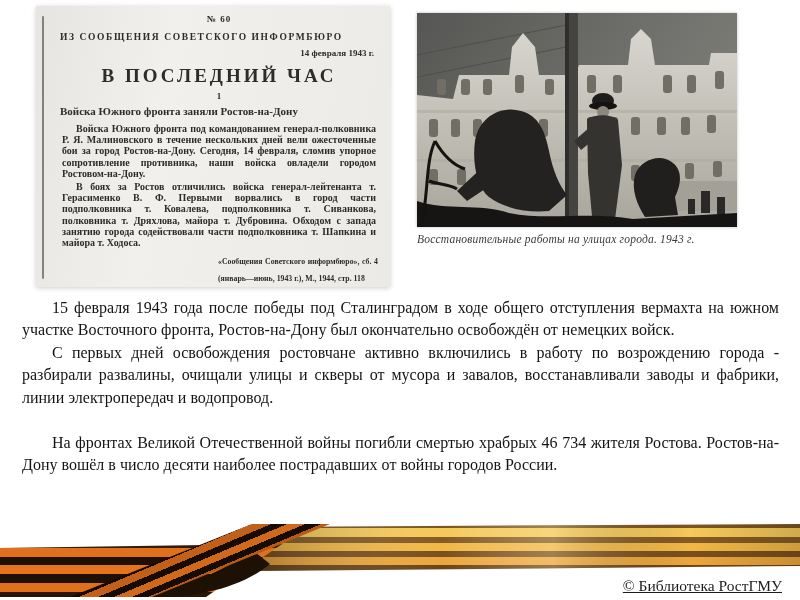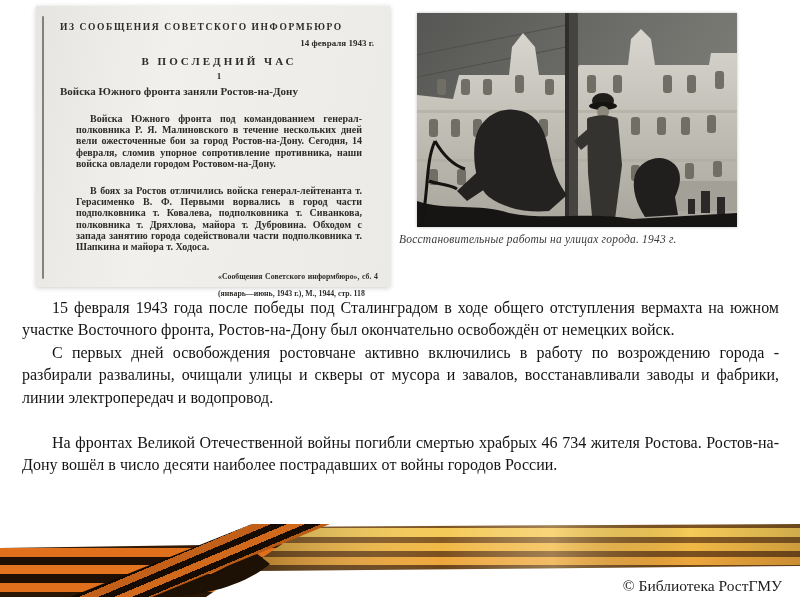--- a/index.html
+++ b/index.html
@@ -12,55 +12,56 @@
     background:linear-gradient(100deg,#e6e5e1 0%, #f1f0ec 35%, #ebeae6 100%);
     box-shadow:0 1px 5px rgba(0,0,0,.20);
   }
   .doc-edge { position:absolute; left:6px; top:10px; bottom:8px; width:2px;
     background:rgba(45,45,45,.55); border-radius:1px; }
   .doc-inner { position:absolute; inset:0; padding:8px 12px 5px 24px;
     color:#2e2c29; font-family:"Liberation Serif", serif; }
   .doc-number   { text-align:center; font-size:9px;  font-weight:bold; letter-spacing:1px; }
   .doc-source   { text-align:left; font-size:9.5px; font-weight:bold; letter-spacing:1.6px; margin-top:8px; }
   .doc-date     { text-align:right;  font-size:9px;  font-weight:bold; margin-top:6px; padding-right:4px; }
-  .doc-rubric   { text-align:center; font-size:11px; font-weight:bold; letter-spacing:3px; margin-top:7px; }
+  .doc-rubric   { text-align:center; font-size:19px; font-weight:bold; letter-spacing:3px; margin-top:7px; }
   .doc-item     { text-align:center; font-size:9px;  font-weight:bold; margin-top:4px; }
   .doc-headline { font-size:11px; font-weight:bold; margin-top:4px; }
   .doc-body     { margin-top:6px; font-size:10px; line-height:11.2px; font-weight:600; text-align:justify; }
-  .doc-body p   { margin:16px; text-indent:14px;font-family:Liberation Serif, serif; }
+  .doc-body p   { margin:2px; text-indent:14px;font-family:Liberation Serif, serif; }
   .doc-citation { margin-top:5px; margin-left:auto; width:160px;
     font-size:7.8px; line-height:17px; font-weight:600; text-align:justify; }
 
   
   .photo { position:absolute; left:417px; top:13px; width:320px; height:214px;
     background:#8a8a86; box-shadow:0 0 3px rgba(0,0,0,.25); }
   .photo svg { display:block; width:100%; height:100%; }
-  .photo-caption { position:absolute; left:399px; top:233px; width:322px;
+  .photo-caption { position:absolute; left:417px; top:233px; width:322px;
     font-style:italic; font-size:11.5px; color:#3a3a3a; letter-spacing:.2px; }
 
   
   .main { position:absolute; left:22px; top:297px; width:757px;
     font-size:16px; line-height:1.40; color:#141414; text-align:justify; }
   .main-title { text-align:center; font-weight:bold; font-size:16.5px; margin:0 0 3px 0; }
   .main p { margin:0; text-indent:30px; }
   .main p.gap { margin-top:23px; }
 
   
   .ribbon { position:absolute; left:0; bottom:0; width:800px; height:100px; }
   .ribbon svg { display:block; width:800px; height:100px; }
-  .footer { position:absolute; right:18px; bottom:5px; font-size:15.5px; color:#1c1c1c; }
+  .footer { position:absolute; right:18px; bottom:5px; font-size:15.5px; color:#1c1c1c;text-decoration:underline; }
 </style>
 </head>
 <body>
 
 <div class="slide">
 
   <div class="document">
     <div class="doc-edge"></div>
     <div class="doc-inner">
+      <div class="doc-number">№ 60</div>
       <div class="doc-source">ИЗ СООБЩЕНИЯ СОВЕТСКОГО ИНФОРМБЮРО</div>
       <div class="doc-date">14 февраля 1943 г.</div>
       <div class="doc-rubric">В ПОСЛЕДНИЙ ЧАС</div>
       <div class="doc-item">1</div>
       <div class="doc-headline">Войска Южного фронта заняли Ростов-на-Дону</div>
       <div class="doc-body">
         <p>Войска Южного фронта под командованием генерал-полковника Р. Я. Малиновского в течение нескольких дней вели ожесточенные бои за город Ростов-на-Дону. Сегодня, 14 февраля, сломив упорное сопротивление противника, наши войска овладели городом Ростовом-на-Дону.</p>
         <p>В боях за Ростов отличились войска генерал-лейтенанта т. Герасименко В. Ф. Первыми ворвались в город части подполковника т. Ковалева, подполковника т. Сиванкова, полковника т. Дряхлова, майора т. Дубровина. Обходом с запада занятию города содействовали части подполковника т. Шапкина и майора т. Ходоса.</p>
       </div>
       <div class="doc-citation">«Сообщения Советского информбюро», сб. 4 (январь—июнь, 1943 г.), М., 1944, стр. 118</div>

